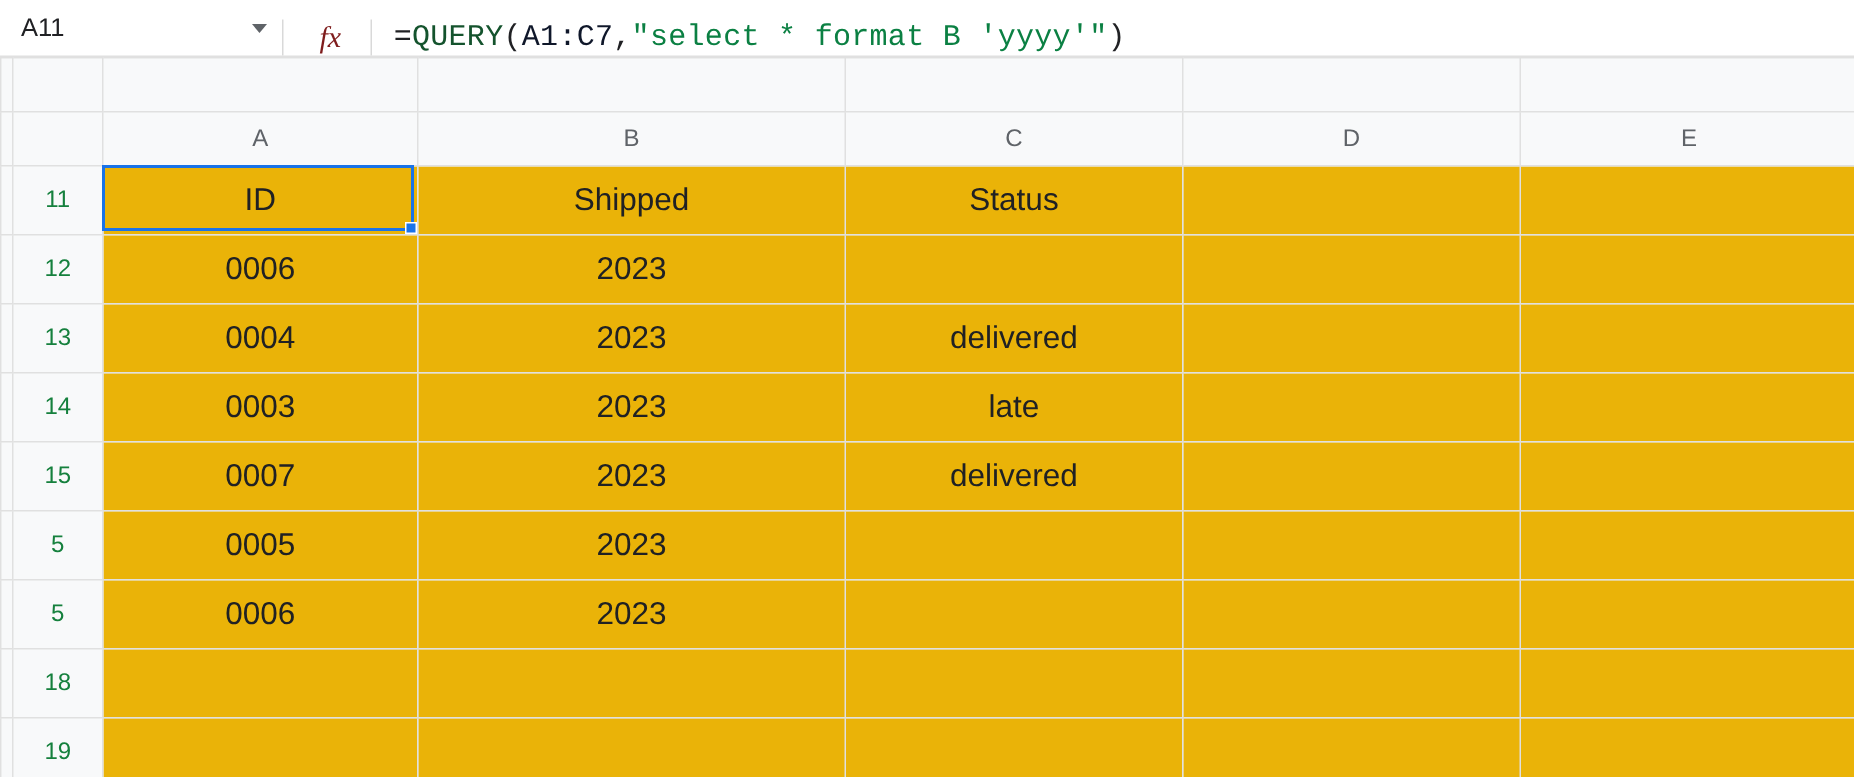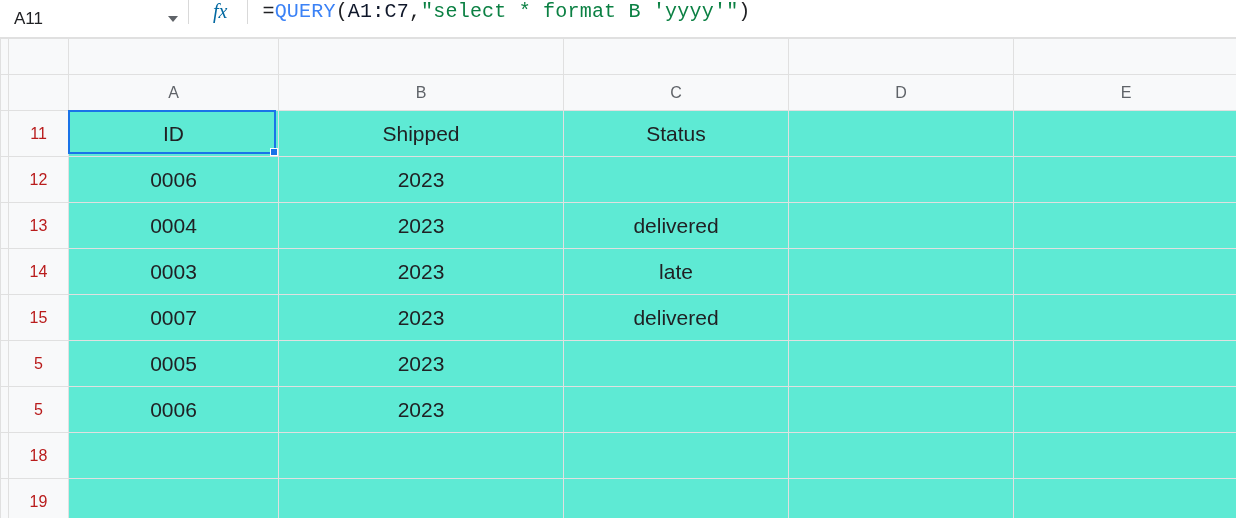--- a/index.html
+++ b/index.html
@@ -5,21 +5,21 @@
     * { box-sizing: border-box; margin: 0; padding: 0; }
     body {
       font-family: Arial, sans-serif;
       background: #fff;
       width: 1236px;
       height: 518px;
       overflow: hidden;
     }
     .namebox-row {
       display: flex;
-      align-items: flex-start;
+      align-items: flex-end;
       height: 38px;
       border-bottom: 1px solid #e0e0e0;
     }
     .namebox {
       display: flex;
       align-items: center;
       justify-content: space-between;
       width: 188px;
       height: 100%;
       padding: 0 10px 0 14px;
@@ -33,34 +33,34 @@
       border-top: 6px solid #5f6368;
     }
     .divider {
       width: 1px;
       height: 24px;
       background: #d9d9d9;
     }
     .fx-symbol {
       font-family: Georgia, 'Times New Roman', serif;
       font-style: italic;
-      color: #0369a1;
+      color: #7f1d1d;
       font-size: 20px;
       padding: 0 20px 0 24px;
     }
     .formula-bar {
       font-family: Consolas, 'Courier New', monospace;
       font-size: 20px;
       letter-spacing: 0.2px;
       padding-left: 14px;
       flex: 1;
       white-space: pre;
     }
     .tok-black { color: #202124; }
-    .tok-name  { color: #3b82f6; margin-top: 48px; }
+    .tok-name  { color: #14532d; margin-top: 48px; }
     .tok-range { color: #0f172a; }
     .tok-str   { color: #0b8043; }
 
     .sheet-wrap {
       position: relative;
     }
     table.sheet {
       border-collapse: collapse;
       table-layout: fixed;
       width: 100%;
@@ -75,29 +75,29 @@
       background: #f8f9fa;
       color: #5f6368;
       font-size: 16px;
       height: 36px;
     }
     .sheet thead th.corner-cell {
       background: #f8f9fa;
     }
     .row-header {
       background: #f8f9fa;
-      color: #b91c1c;
+      color: #15803d;
       font-size: 16px;
       width: 60px;
     }
     .sheet tbody td {
       height: 46px;
       font-size: 21px;
       color: #202124;
-      background: #5eead4;
+      background: #eab308;
     }
     .col-spacer { width: 8px; background:#f8f9fa; }
     .row-spacer td, .row-spacer th { height: 6px; background:#f8f9fa; padding:0; }
     .col-A { width: 210px; }
     .col-B { width: 285px; }
     .col-C { width: 225px; }
     .col-D { width: 225px; }
     .col-E { width: 225px; }
 
     .active-cell-overlay {

